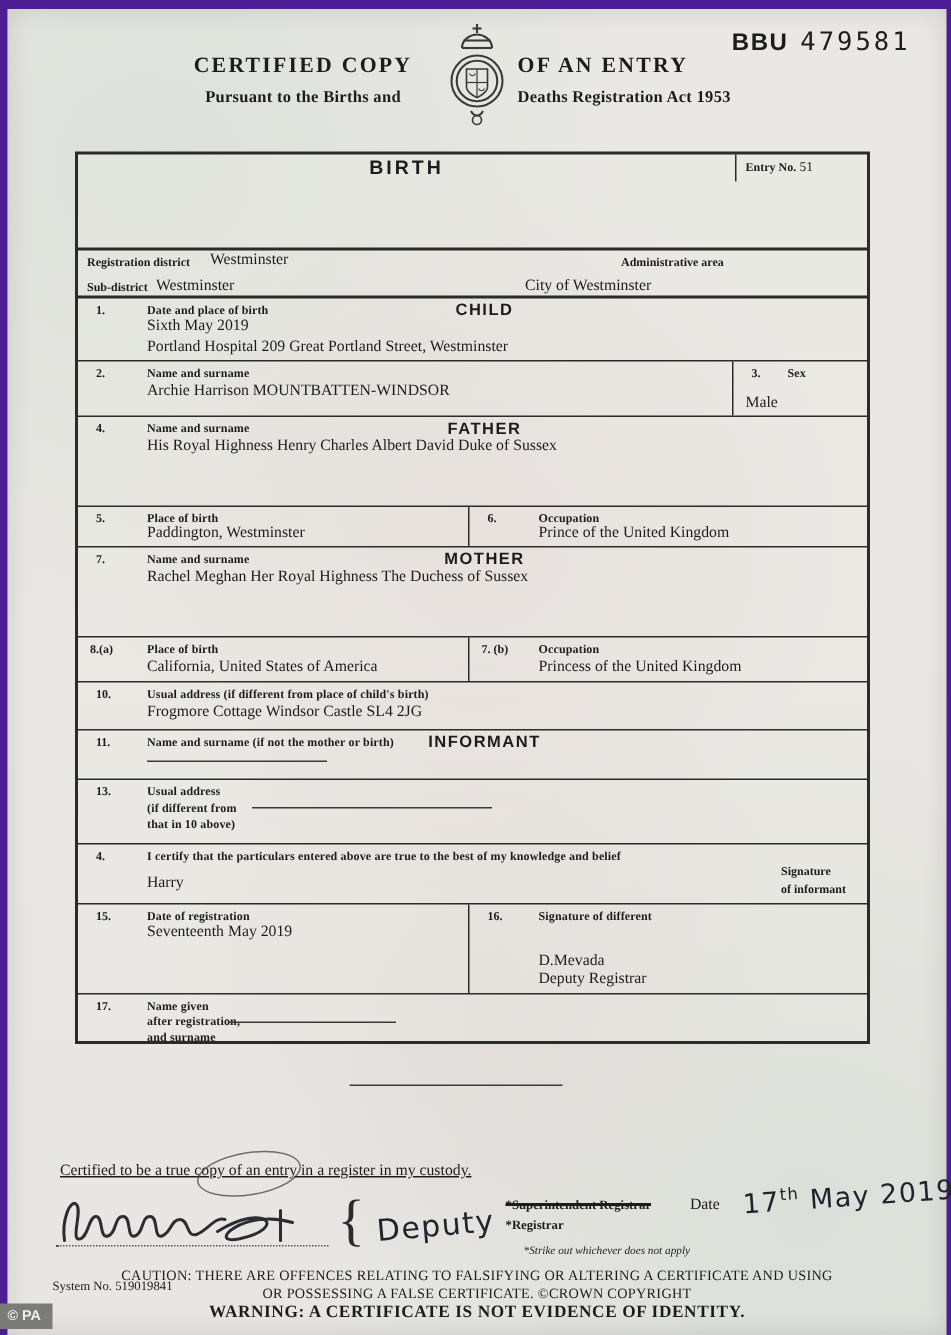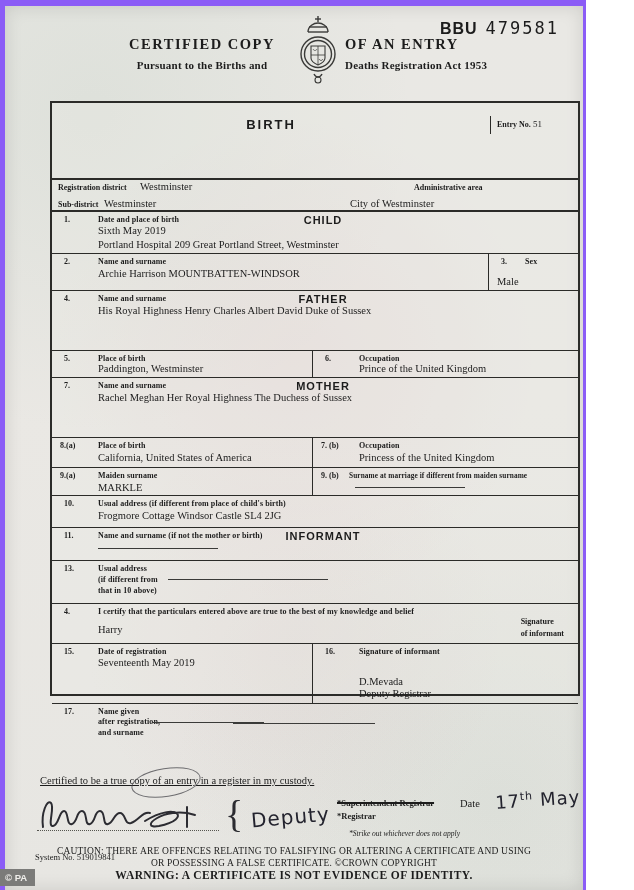--- a/index.html
+++ b/index.html
@@ -1,17 +1,17 @@
 <!DOCTYPE html>
 <html><head>
 <meta charset="utf-8">
 <style>
   html,body{margin:0;padding:0;}
   body{width:634px;height:890px;font-family:"Liberation Serif",serif;color:#1c1c1c;}
-  .photo{position:relative;width:586px;height:890px;background:#8b5cf6;overflow:hidden;}
+  .photo{position:relative;width:634px;height:890px;background:#4c1d95;overflow:hidden;}
   .paper{position:absolute;left:5px;top:6px;right:3px;bottom:0;
     background:
       radial-gradient(circle at 50% 40%, rgba(196,120,138,0.10) 0%, rgba(196,120,138,0.05) 22%, rgba(196,120,138,0) 40%),
       radial-gradient(circle at 50% 72%, rgba(190,125,140,0.09) 0%, rgba(190,125,140,0) 30%),
       radial-gradient(circle at 15% 12%, rgba(120,160,135,0.10) 0%, rgba(120,160,135,0) 35%),
       radial-gradient(circle at 85% 90%, rgba(120,160,135,0.10) 0%, rgba(120,160,135,0) 35%),
       linear-gradient(180deg,#e9e8e4 0%,#eae8e4 45%,#e7e6e2 100%);
     box-shadow:inset 0 0 18px rgba(0,0,0,0.12);}
 
   
@@ -31,21 +31,21 @@
   .row.thick{border-top-width:2px;}
   .cell{position:relative;box-sizing:border-box;flex:1;}
   .cell.split{border-left:1px solid #2b2b28;}
   .fnum{position:absolute;left:12px;top:3px;font-weight:bold;font-size:8px;}
   .fnum.wide{left:8px;}
   .flabel{position:absolute;left:46px;top:3px;font-weight:bold;font-size:8px;letter-spacing:0.1px;white-space:nowrap;}
   .fvalue{position:absolute;left:46px;top:14px;font-size:10.5px;white-space:nowrap;text-align:right;}
   .heading{position:absolute;left:0;right:0;top:2px;text-align:center;font-family:"Liberation Sans",sans-serif;font-weight:bold;font-size:11px;letter-spacing:1px;z-index:2;margin-left:16px;}
   .blank{border-bottom:1.5px solid #3a3a38;display:block;}
 
-  .r-title{height:18px;margin-top:13px;}
+  .r-title{height:18px;}
   .form-title{flex:1;text-align:center;font-family:"Liberation Sans",sans-serif;font-weight:bold;font-size:13px;letter-spacing:2px;line-height:17px;}
   .entrybox{width:88px;border-left:1px solid #2b2b28;box-sizing:border-box;font-size:9px;line-height:16px;padding-left:6px;white-space:nowrap;}
   .entrybox b{font-size:8px;}
 
   .r-district{height:32px;display:block;font-size:0;margin-top:44px;}
   .dline{position:relative;height:16px;}
   .dlabel{font-weight:bold;font-size:8px;position:absolute;top:3px;}
   .dvalue{font-size:10.5px;position:absolute;top:1px;}
 
   .hand{font-family:"DejaVu Sans",sans-serif;color:#23232e;}
@@ -190,32 +190,20 @@
           <span class="flabel">Place of birth</span>
           <div class="fvalue">California, United States of America</div>
         </div>
         <div class="cell split">
           <span class="fnum wide">7. (b)</span>
           <span class="flabel">Occupation</span>
           <div class="fvalue">Princess of the United Kingdom</div>
         </div>
       </div>
 
-      <div class="row" style="height:28px">
-        <div class="cell" style="flex:0 0 260px">
-          <span class="fnum wide">9.(a)</span>
-          <span class="flabel">Maiden surname</span>
-          <div class="fvalue">MARKLE</div>
-        </div>
-        <div class="cell split">
-          <span class="fnum wide">9. (b)</span>
-          <span class="flabel" style="left:36px;font-size:7.3px">Surname at marriage if different from maiden surname</span>
-          <span class="blank" style="position:absolute;left:42px;top:19px;width:110px"></span>
-        </div>
-      </div>
 
       <div class="row" style="height:32px">
         <div class="cell">
           <span class="fnum">10.</span>
           <span class="flabel">Usual address (if different from place of child's birth)</span>
           <div class="fvalue">Frogmore Cottage Windsor Castle SL4 2JG</div>
         </div>
       </div>
 
       <div class="row" style="height:33px">
@@ -250,21 +238,21 @@
       </div>
 
       <div class="row" style="height:60px">
         <div class="cell" style="flex:0 0 260px">
           <span class="fnum">15.</span>
           <span class="flabel">Date of registration</span>
           <div class="fvalue" style="top:13px">Seventeenth May 2019</div>
         </div>
         <div class="cell split">
           <span class="fnum">16.</span>
-          <span class="flabel">Signature of informant</span>
+          <span class="flabel">Signature of different</span>
           <div class="fvalue" style="top:32px">D.Mevada</div>
           <div class="fvalue" style="top:44px">Deputy Registrar</div>
         </div>
       </div>
 
       <div class="row" style="height:52px">
         <div class="cell">
           <span class="fnum">17.</span>
           <span class="flabel">Name given</span>
           <span class="flabel" style="top:13px">after registration,</span>

